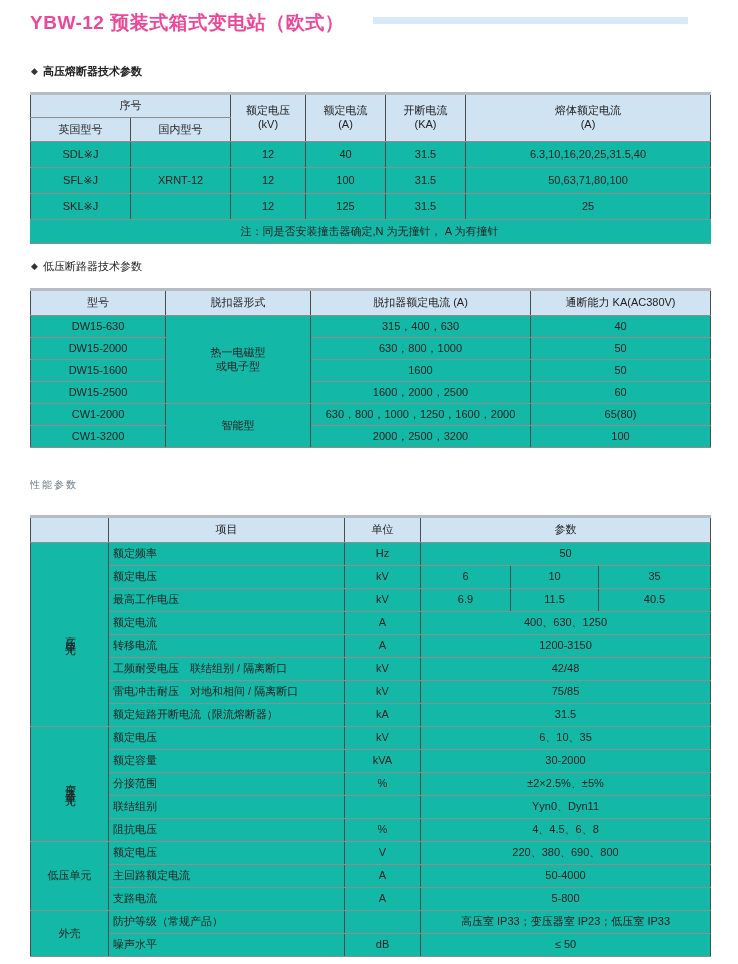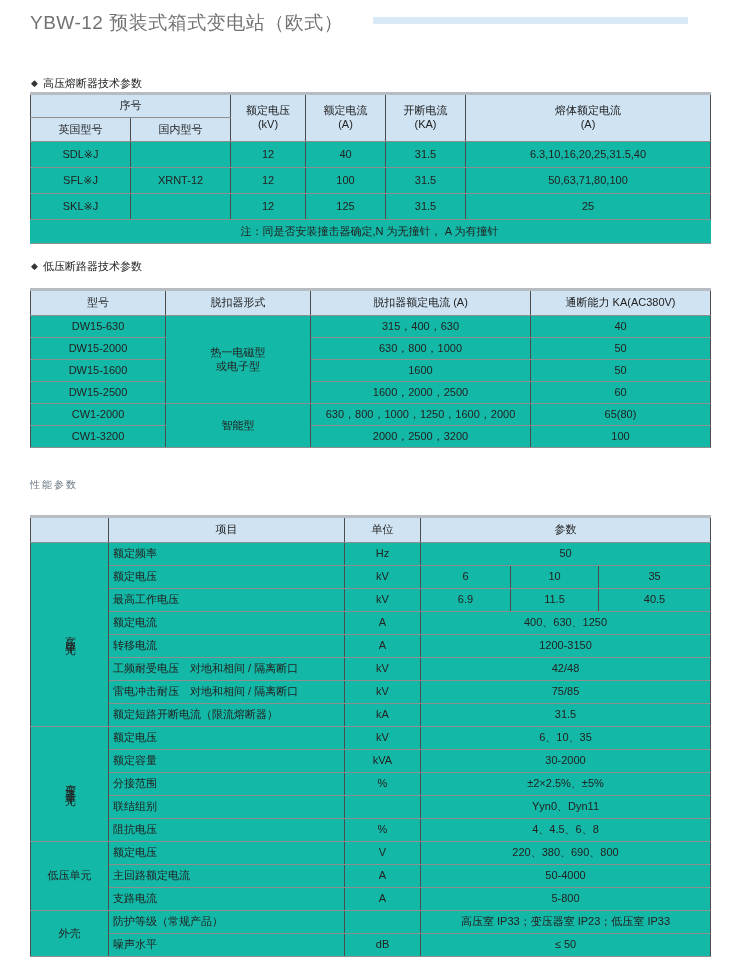--- a/index.html
+++ b/index.html
@@ -8,34 +8,34 @@
     width: 738px; height: 964px;
     font-family: "Liberation Sans", "DejaVu Sans", sans-serif;
     color: #2b2b2b;
     position: relative;
     overflow: hidden;
   }
   .page { position: relative; width: 738px; height: 964px; background: #ffffff; }
 
   .page-title {
     position: absolute; left: 30px; top: 10px;
-    font-size: 19px; font-weight: normal; color: #737373;
+    font-size: 19px; font-weight: bold; color: #ec4899;
     letter-spacing: 0.5px; white-space: nowrap;
   }
   .accent-bar {
     position: absolute; left: 373px; top: 17px;
     width: 315px; height: 7px; background: #d8eaf8;
   }
 
   .section-label {
     position: absolute; left: 31px;
     font-size: 11px; color: #222; white-space: nowrap;
   }
   .section-label .diamond { font-size: 9px; color: #333; margin-right: 5px; vertical-align: 1px; }
-  .label-fuse { top: 76px; }
+  .label-fuse { top: 64px; font-weight: bold; }
   .label-breaker { top: 259px; }
 
   .perf-title {
     position: absolute; left: 30px; top: 478px;
     font-size: 10px; color: #6e7b87; letter-spacing: 2px;
   }
 
   table.t {
     position: absolute; left: 30px;
     width: 680px;
@@ -254,21 +254,21 @@
       <td class="left">额定电流</td>
       <td>A</td>
       <td colspan="3">400、630、1250</td>
     </tr>
     <tr class="drow">
       <td class="left">转移电流</td>
       <td>A</td>
       <td colspan="3">1200-3150</td>
     </tr>
     <tr class="drow">
-      <td class="left">工频耐受电压　对地和相间 / 隔离断口</td>
+      <td class="left">工频耐受电压　联结组别 / 隔离断口</td>
       <td>kV</td>
       <td colspan="3">42/48</td>
     </tr>
     <tr class="drow">
       <td class="left">雷电冲击耐压　对地和相间 / 隔离断口</td>
       <td>kV</td>
       <td colspan="3">75/85</td>
     </tr>
     <tr class="drow">
       <td class="left">额定短路开断电流（限流熔断器）</td>

